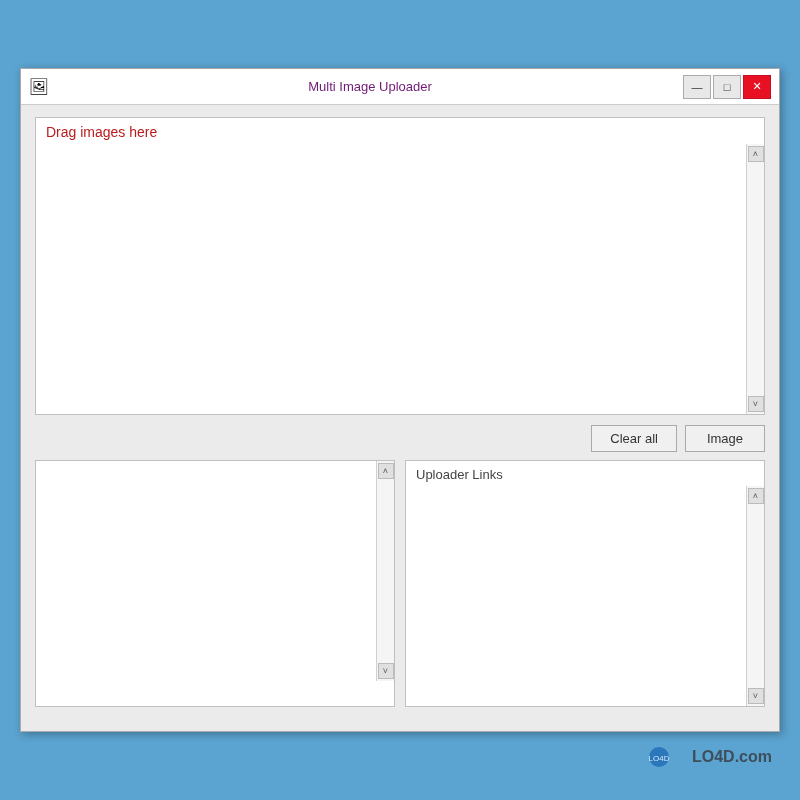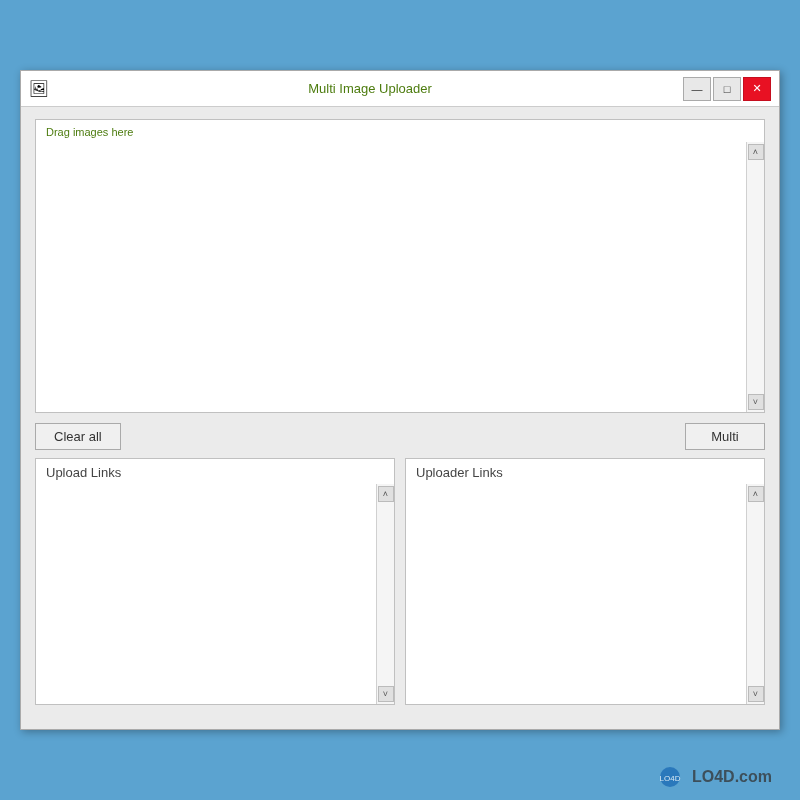--- a/index.html
+++ b/index.html
@@ -43,21 +43,21 @@
       align-items: center;
       justify-content: center;
       font-size: 16px;
     }
 
     .title-bar-title {
       flex: 1;
       text-align: center;
       font-size: 13px;
       font-weight: normal;
-      color: #4d7c0f;
+      color: #701a75;
     }
 
     .title-bar-controls {
       display: flex;
       gap: 2px;
     }
 
     .title-btn {
       width: 28px;
       height: 24px;
@@ -83,22 +83,22 @@
     }
 
     .drop-zone {
       background: #ffffff;
       border: 1px solid #c0c0c0;
       margin-bottom: 10px;
       position: relative;
     }
 
     .drop-zone-label {
-      font-size: 11px;
-      color: #4d7c0f;
+      font-size: 14px;
+      color: #b91c1c;
       padding: 6px 10px 4px 10px;
     }
 
     .drop-zone-area {
       height: 270px;
       background: #ffffff;
       position: relative;
     }
 
     .scrollbar-right {
@@ -124,21 +124,21 @@
       justify-content: center;
       background: #e0e0e0;
       border: 1px solid #bbb;
       cursor: pointer;
       font-size: 9px;
       color: #555;
     }
 
     .action-row {
       display: flex;
-      justify-content: space-between;
+      justify-content: flex-end;
       gap: 8px;
       margin-bottom: 8px;
     }
 
     .action-btn {
       padding: 5px 18px;
       font-size: 13px;
       background: #f0f0f0;
       border: 1px solid #aaa;
       cursor: pointer;
@@ -210,27 +210,26 @@
       <div class="drop-zone-area">
         <div class="scrollbar-right">
           <div class="scroll-arrow">˄</div>
           <div class="scroll-arrow">˅</div>
         </div>
       </div>
     </div>
 
     <div class="action-row">
       <button class="action-btn">Clear all</button>
-      <button class="action-btn">Multi</button>
+      <button class="action-btn">Image</button>
     </div>
 
     <div class="links-row">
 
       <div class="links-panel">
-        <div class="links-panel-label">Upload Links</div>
         <div class="links-panel-area">
           <div class="scrollbar-right">
             <div class="scroll-arrow">˄</div>
             <div class="scroll-arrow">˅</div>
           </div>
         </div>
       </div>
 
       <div class="links-panel">
         <div class="links-panel-label">Uploader Links</div>
@@ -241,19 +240,19 @@
           </div>
         </div>
       </div>
 
     </div>
 
 
   </div>
 </div>
 
-<div style="position:fixed; bottom:12px; right:28px; display:flex; align-items:center; gap:11px; opacity:0.75;">
+<div style="position:fixed; bottom:32px; right:28px; display:flex; align-items:center; gap:22px; opacity:0.75;">
   <svg width="22" height="22" viewBox="0 0 22 22">
     <circle cx="11" cy="11" r="10" fill="#1a6ab5"></circle>
     <text x="11" y="15" text-anchor="middle" font-size="8" fill="white" font-family="sans-serif">LO4D</text>
   </svg>
   <span style="font-size:16px; color:#333; font-weight:bold;">LO4D.com</span>
 </div>
 
 </body></html>

